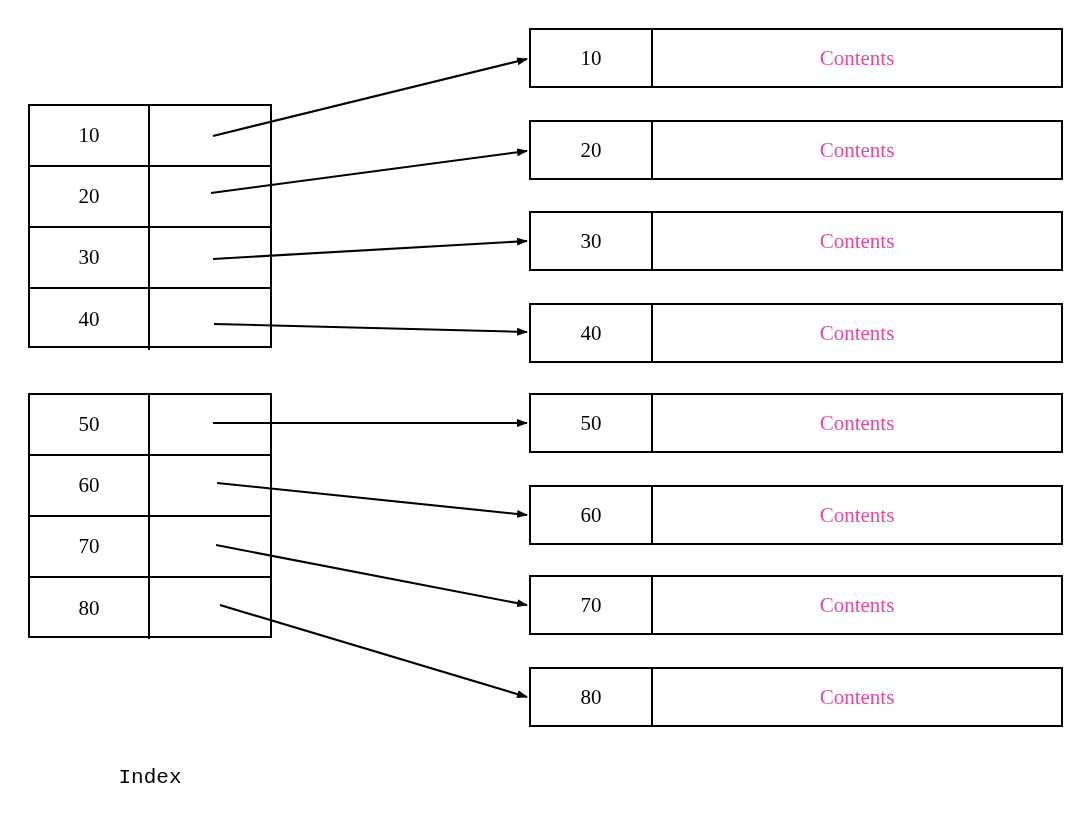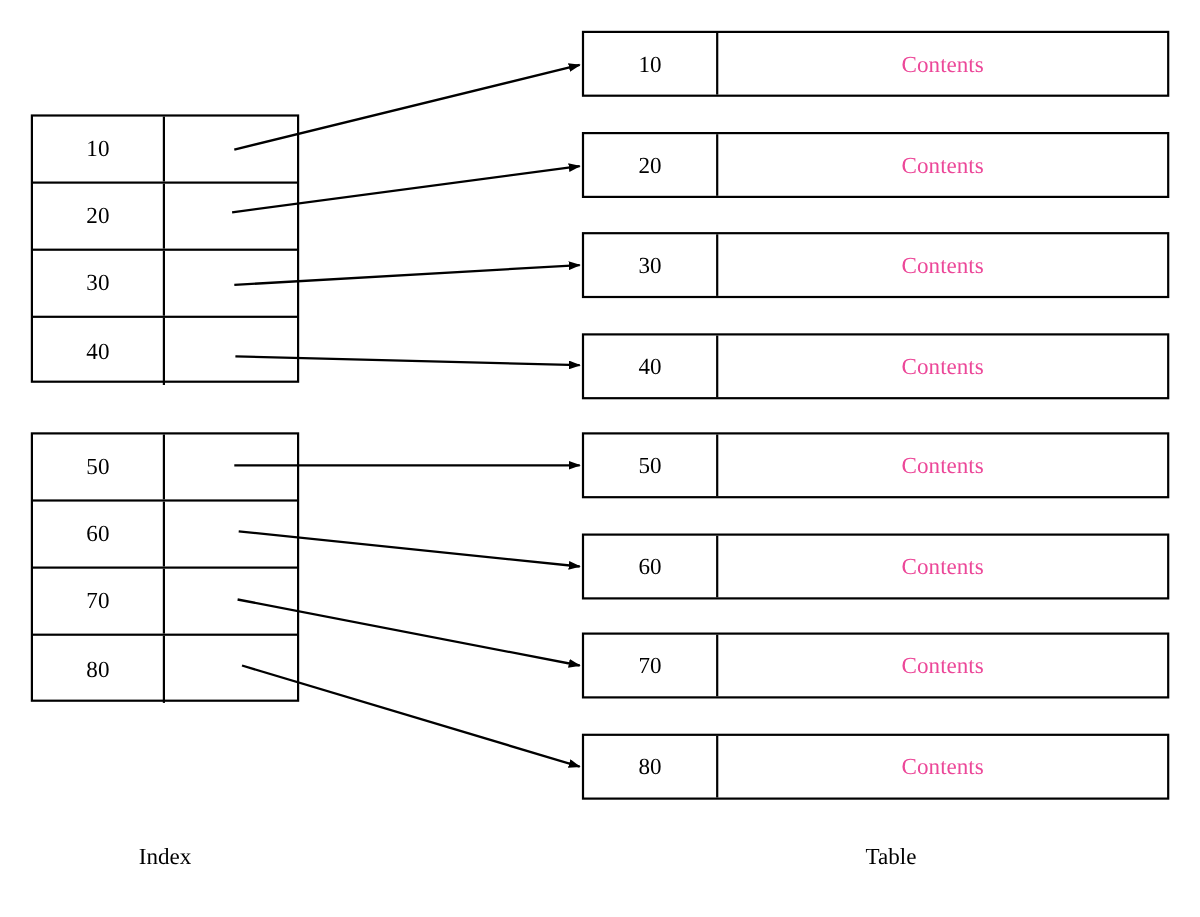--- a/index.html
+++ b/index.html
@@ -90,21 +90,21 @@
   }
 
   
   .caption {
     position: absolute;
     font-size: 21px;
     color: #000000;
     text-align: center;
     white-space: nowrap;
   }
-  #caption-index { left: 50px; top: 766px; width: 200px; }
+  #caption-index { left: 50px; top: 766px; width: 200px; font-family: Liberation Mono, monospace; }
   #caption-table { left: 710px; top: 766px; width: 200px; }
 </style>
 </head>
 <body>
 
 <div id="page">
 
   <div class="index-block" id="index-block-1" style="left:28px; top:104px; width:244px; height:244px;">
     <div class="index-row">
       <div class="index-key">10</div>
@@ -188,15 +188,14 @@
       <line x1="213" y1="259" x2="527" y2="241"></line>
       <line x1="214" y1="324" x2="527" y2="332"></line>
       <line x1="213" y1="423" x2="527" y2="423"></line>
       <line x1="217" y1="483" x2="527" y2="515"></line>
       <line x1="216" y1="545" x2="527" y2="605"></line>
       <line x1="220" y1="605" x2="527" y2="697"></line>
     </g>
   </svg>
 
   <div class="caption" id="caption-index">Index</div>
-  <div class="caption" id="caption-table">Table</div>
 
 </div>
 
 </body></html>

